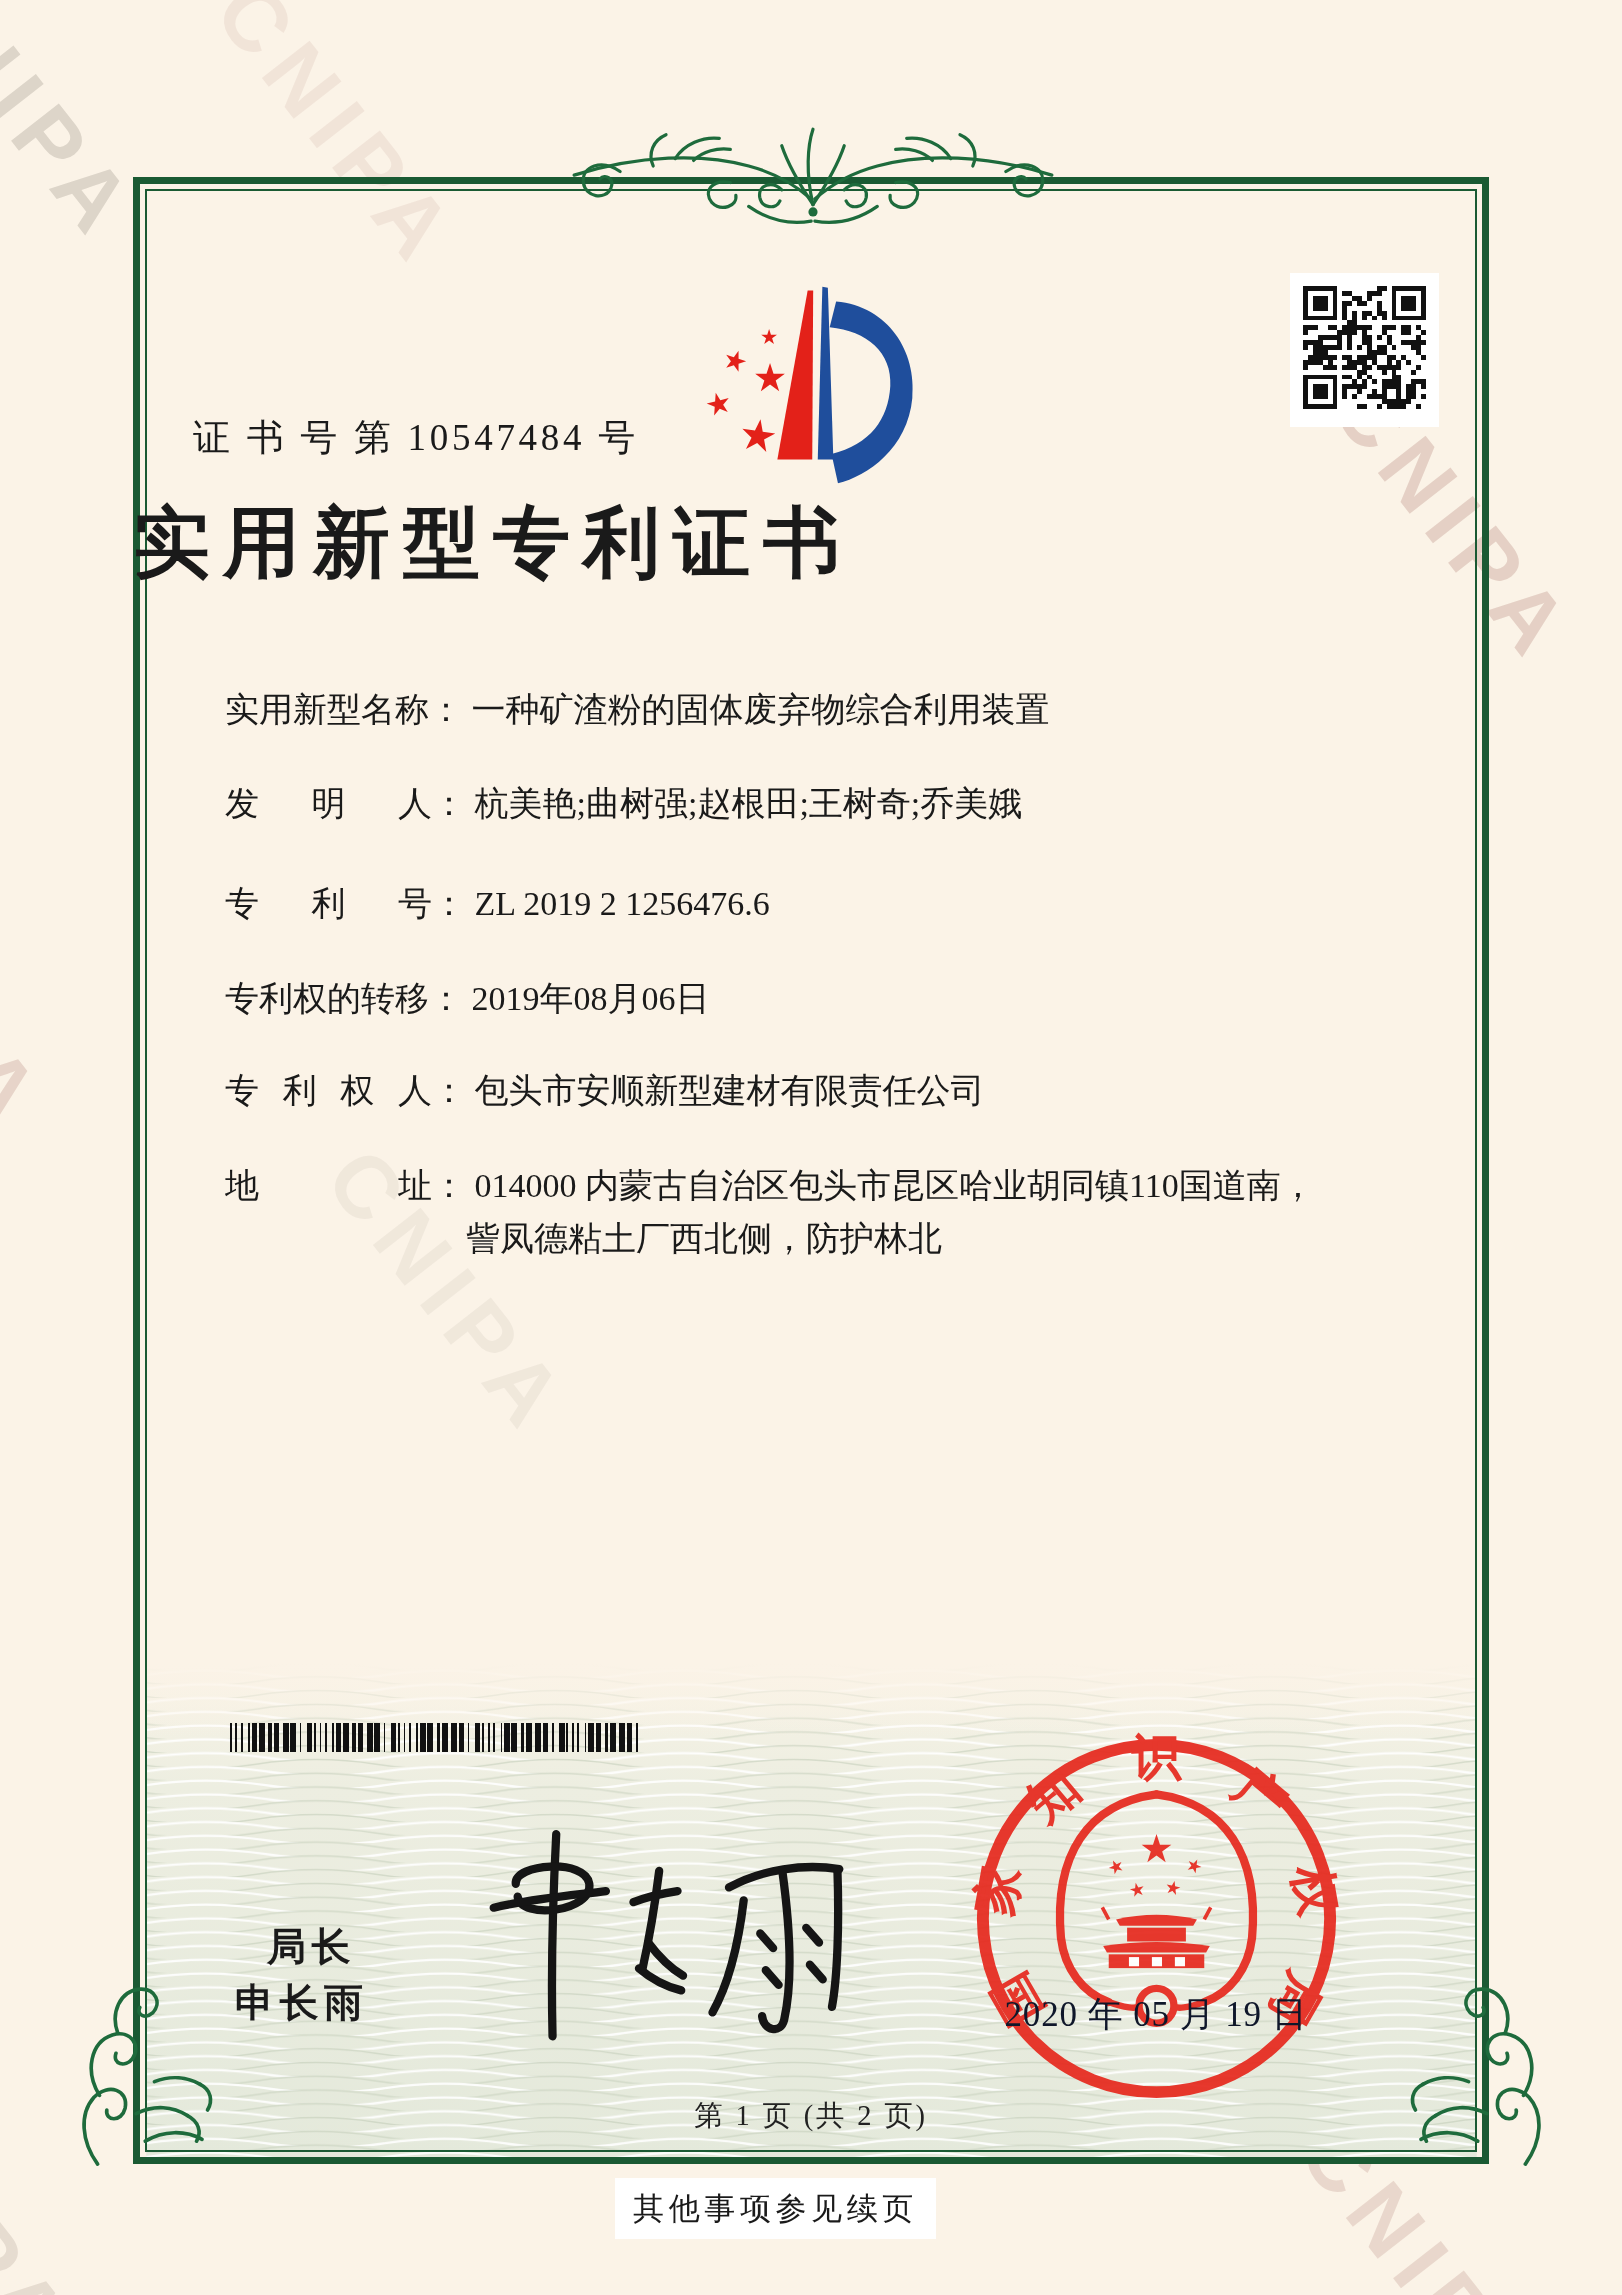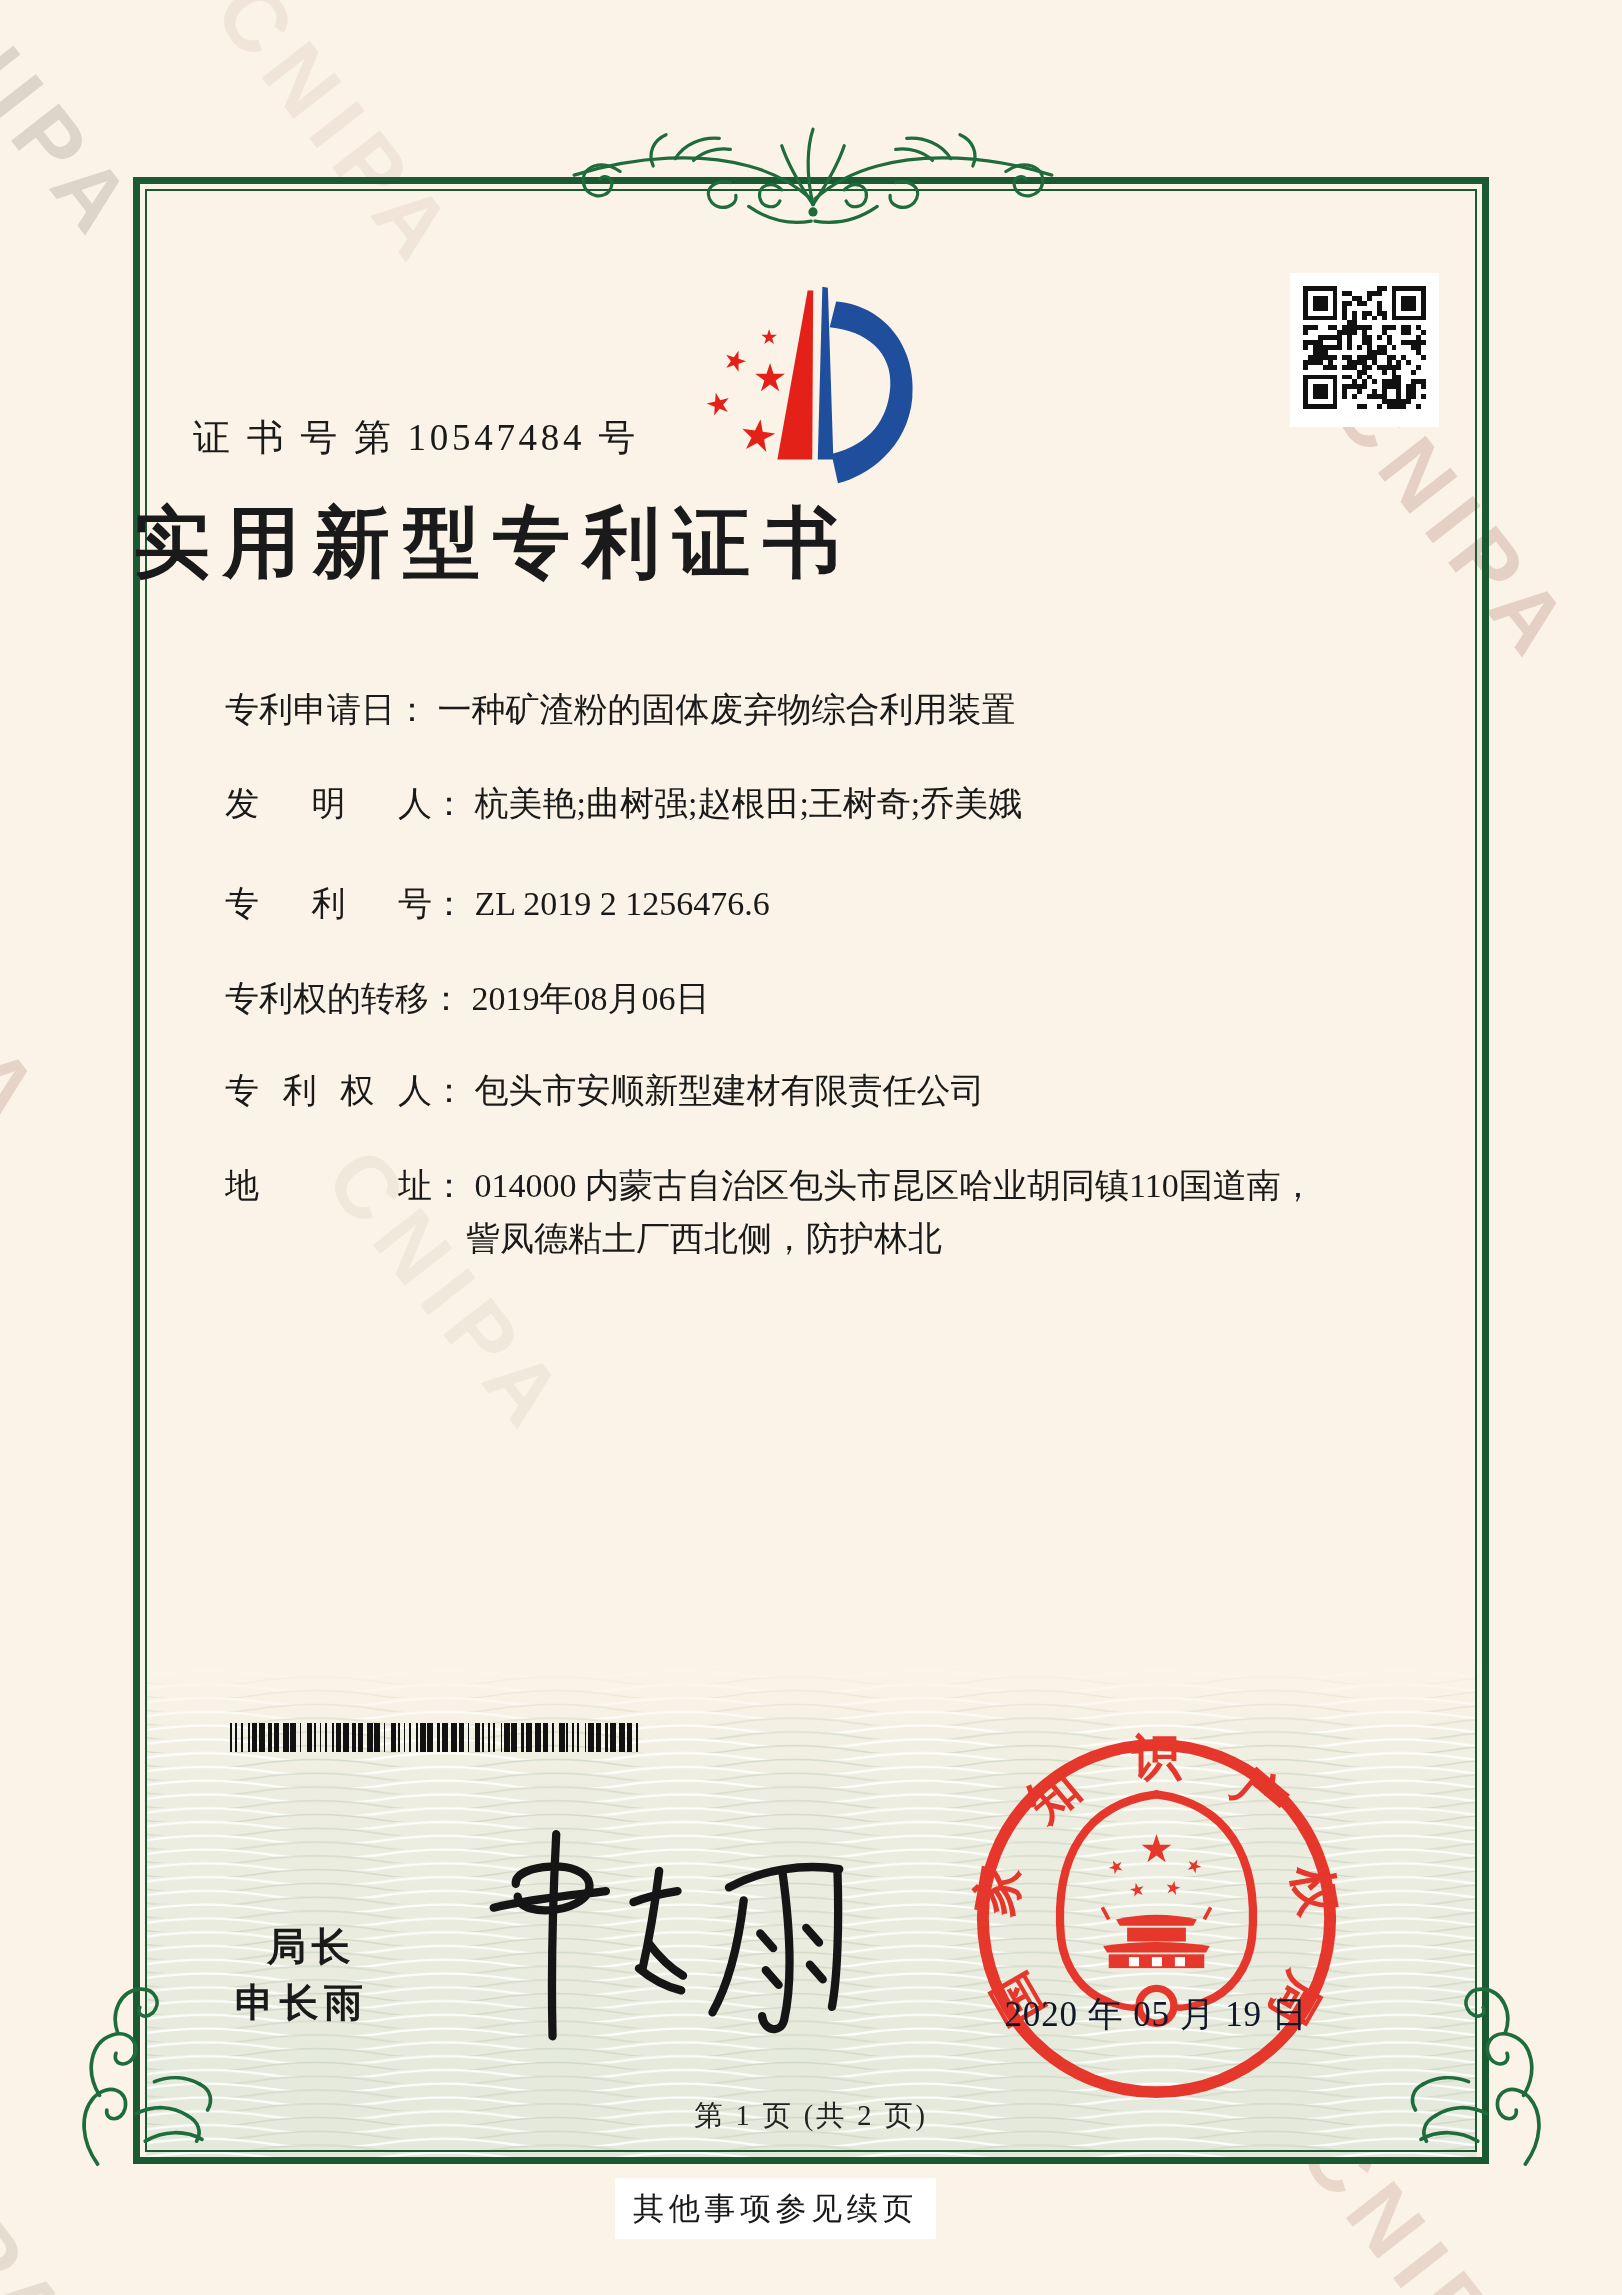--- a/index.html
+++ b/index.html
@@ -465,21 +465,21 @@
         <rect x="18" y="24" width="1" height="1" fill="#111"></rect>
         <rect x="19" y="24" width="1" height="1" fill="#111"></rect>
         <rect x="20" y="24" width="1" height="1" fill="#111"></rect>
         <rect x="23" y="24" width="1" height="1" fill="#111"></rect>
       </svg>
   </div>
 
   <div class="abs title">实用新型专利证书</div>
 
   <div class="abs row" style="top:687px;">
-    <span class="lbl">专利申请日</span><span class="colon">：</span>
+    <span class="lbl">实用新型名称</span><span class="colon">：</span>
     <span class="val">一种矿渣粉的固体废弃物综合利用装置</span>
   </div>
   <div class="abs row" style="top:781px;">
     <span class="lbl spread">
         <span>发</span>
         <span>明</span>
         <span>人</span>
       </span><span class="colon">：</span>
     <span class="val">杭美艳;曲树强;赵根田;王树奇;乔美娥</span>
   </div>

